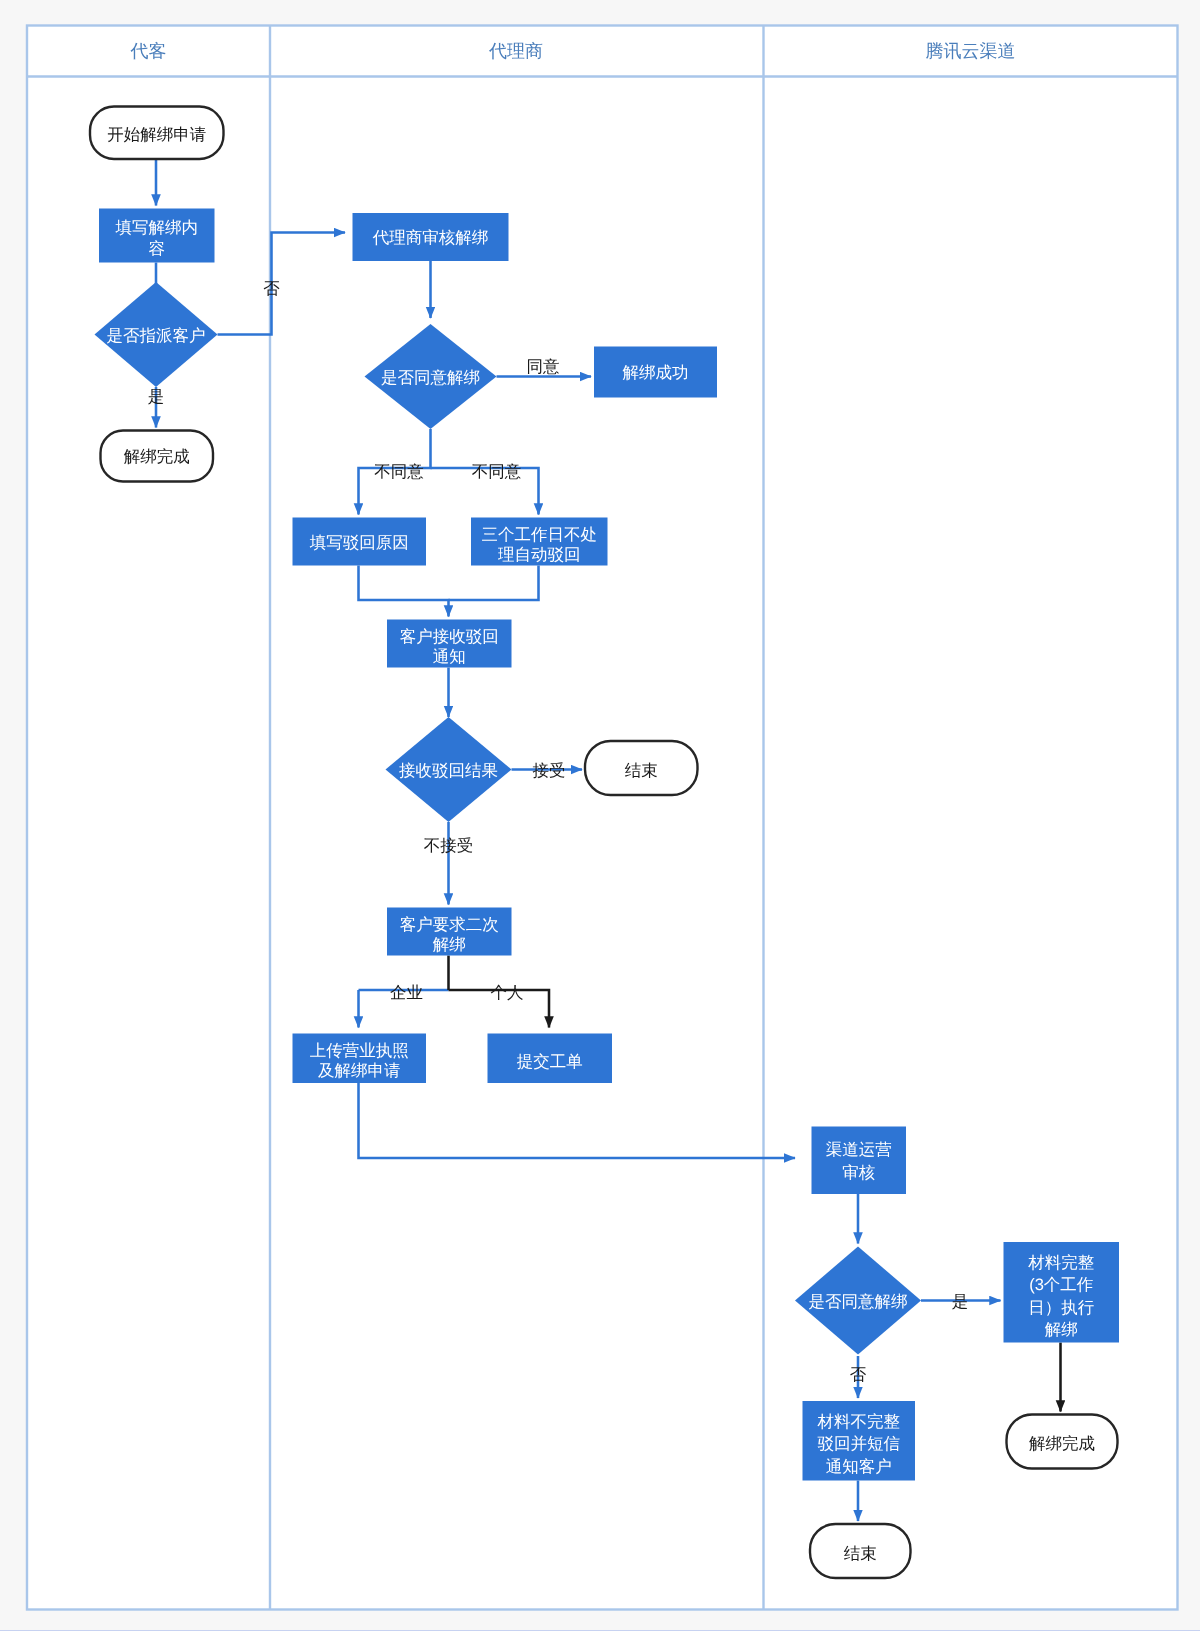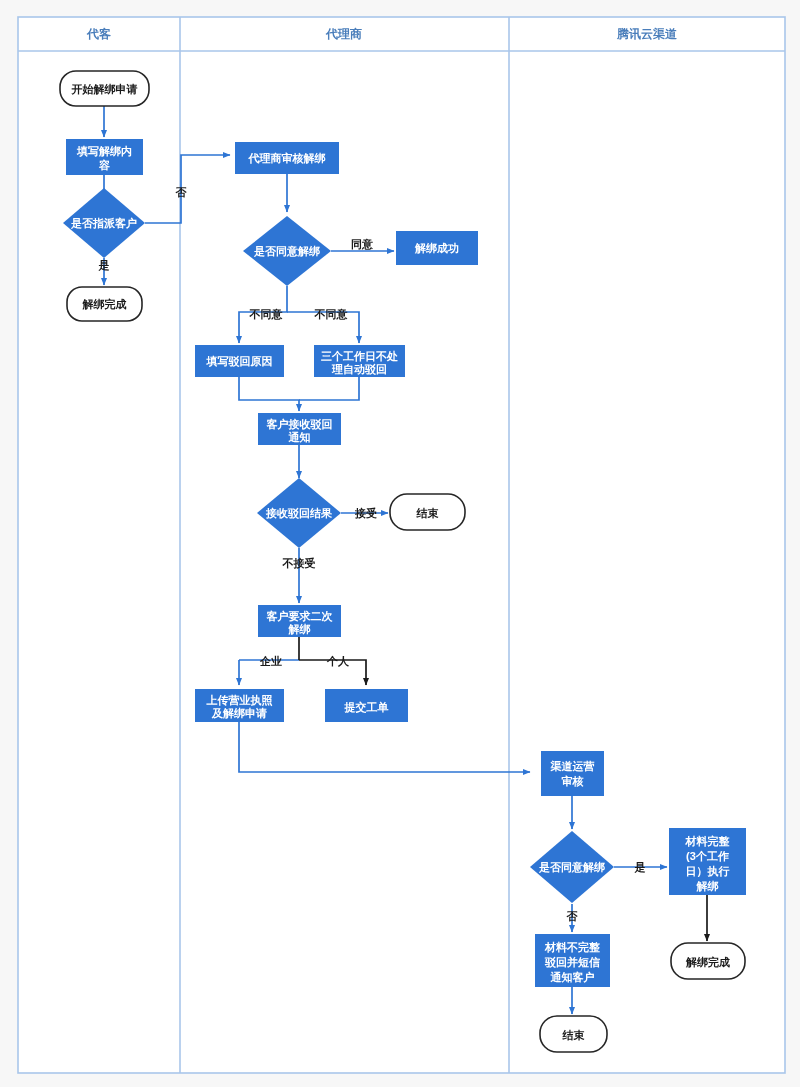--- a/index.html
+++ b/index.html
@@ -1,17 +1,17 @@
 <!DOCTYPE html>
 <html><head>
 <meta charset="utf-8">
 <style>
   html,body{margin:0;padding:0;background:#f7f7f7;}
   body{width:800px;height:1087px;font-family:"Liberation Sans","DejaVu Sans",sans-serif;}
-  #stage{position:relative;width:800px;height:1087px;overflow:hidden;background:#1d4ed8;font-weight:bold;}
+  #stage{position:relative;width:800px;height:1087px;overflow:hidden;background:#1d4ed8;}
   svg{display:block;}
   .lane-header-text{font-size:12px;fill:#4a7ebb;}
   .node-label{font-size:11px;fill:#ffffff;}
   .term-label{font-size:11px;fill:#1a1a1a;}
   .edge-label{font-size:11px;fill:#1a1a1a;}
 </style>
 </head>
 <body>
 
 <div id="stage">

